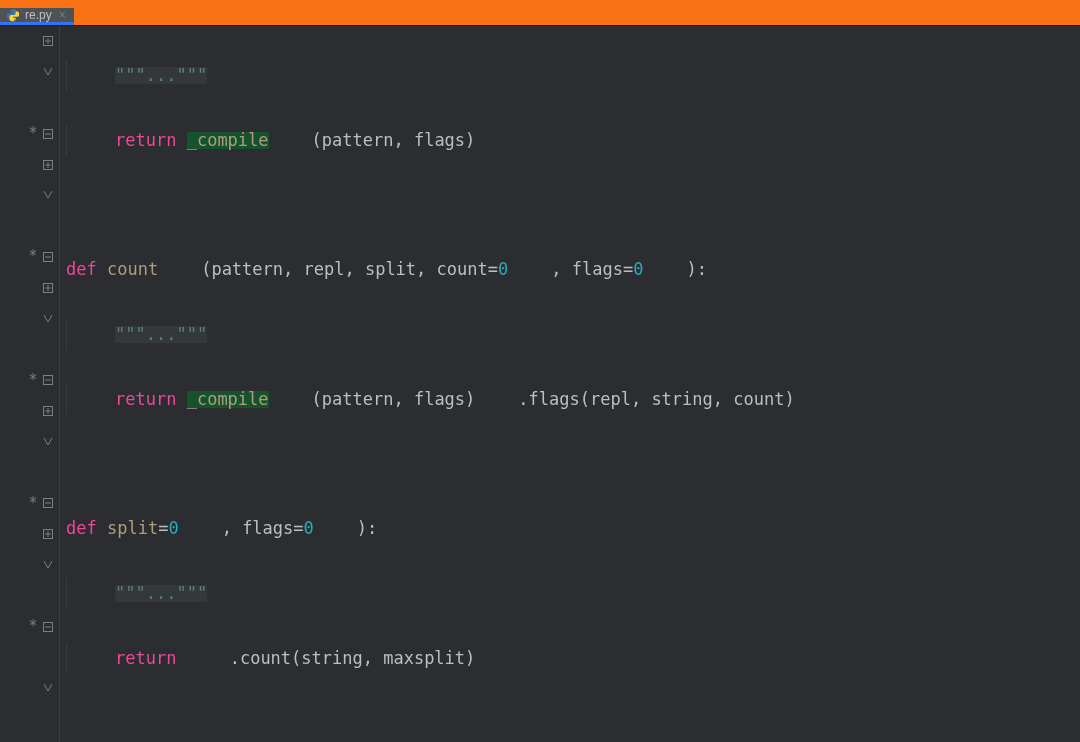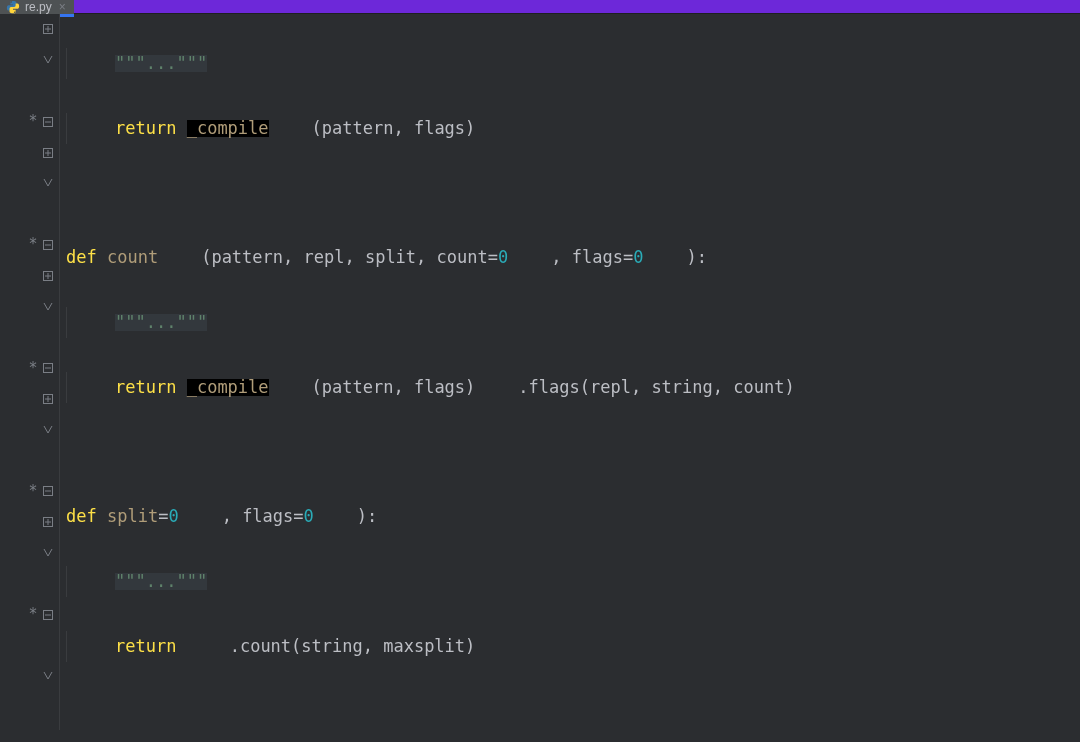--- a/index.html
+++ b/index.html
@@ -5,24 +5,24 @@
   * { box-sizing: border-box; margin: 0; padding: 0; }
   html, body { width: 1080px; height: 742px; overflow: hidden; }
   body {
     background: #2B2D30;
     font-family: "Menlo", "Consolas", monospace;
     font-size: 17px;
     line-height: 1.0;
     color: #BCBEC4;
   }
   .tabbar {
-    height: 14px;
-    background: #6d28d9;
-    display: flex;
-    align-items: flex-start;
+    height: 26px;
+    background: #f97316;
+    display: flex;
+    align-items: flex-end;
     border-bottom: 1px solid #1E1F22;
   }
   .tab {
     display: flex;
     align-items: center;
     gap: 5px;
     padding: 0 8px 0 6px;
     background: #4E5254;
     border-bottom: 3px solid #3574F0;
     color: #BCBEC4;
@@ -61,27 +61,27 @@
     justify-content: flex-end;
     padding-right: 4px;
     gap: 2px;
   }
   .star { color: #7A7E85; font-size: 15px; width:12px; text-align:center;}
   .fold {
     width: 14px; height: 14px;
     display: inline-flex; align-items:center; justify-content:center;
   }
   .fold svg { display:block; }
-  .kw { color: #fde047; }
+  .kw { color: #ec4899; }
   .fn { color: #B09D79; }
   .num { color: #2AACB8; }
   .op { color: #BCBEC4; }
   .pn { color: #BCBEC4; margin-left: 43px; }
   .doc  { color: #5F826B; }
-  .dbg  { background: #000000; }
+  .dbg  { background: #14532d; }
   .hlbg { background: #33383D; }
   .cc   { position:relative; display:inline-block; }
   .ul-red::after {
     content:"";
     position:absolute;
     left:0; right:0; bottom:-3px;
     height:3px;
     background:#FF5D3A;
   }
   .indent { display:inline-block; width: 49px; border-left:1px solid #3A3C3F; height:100%; }

